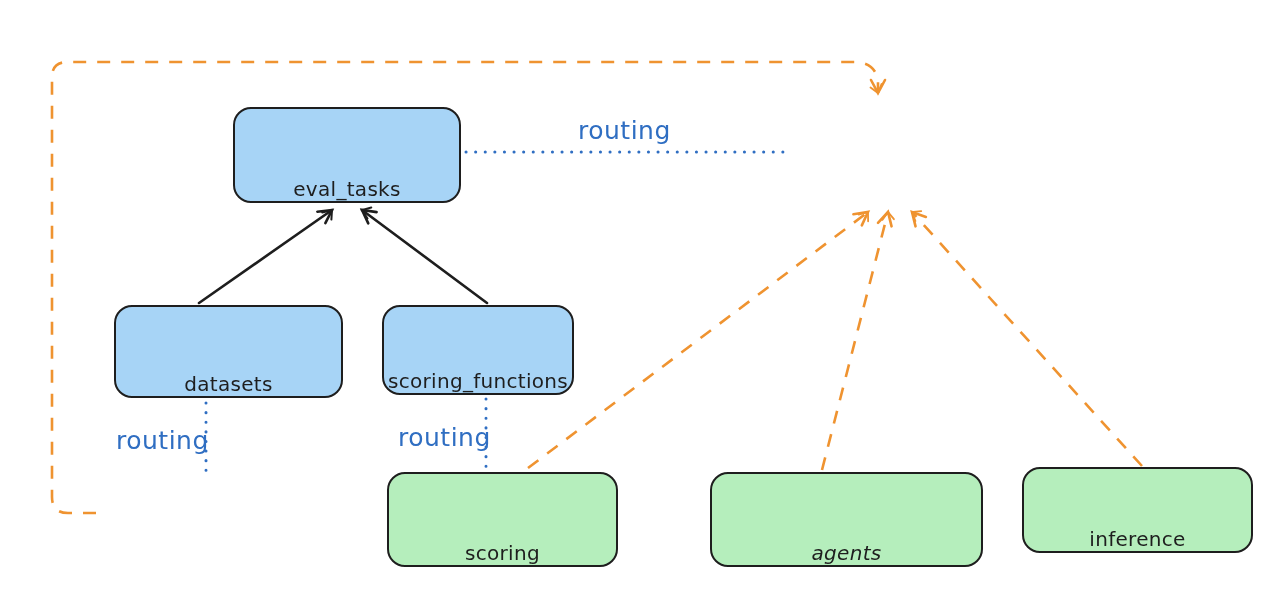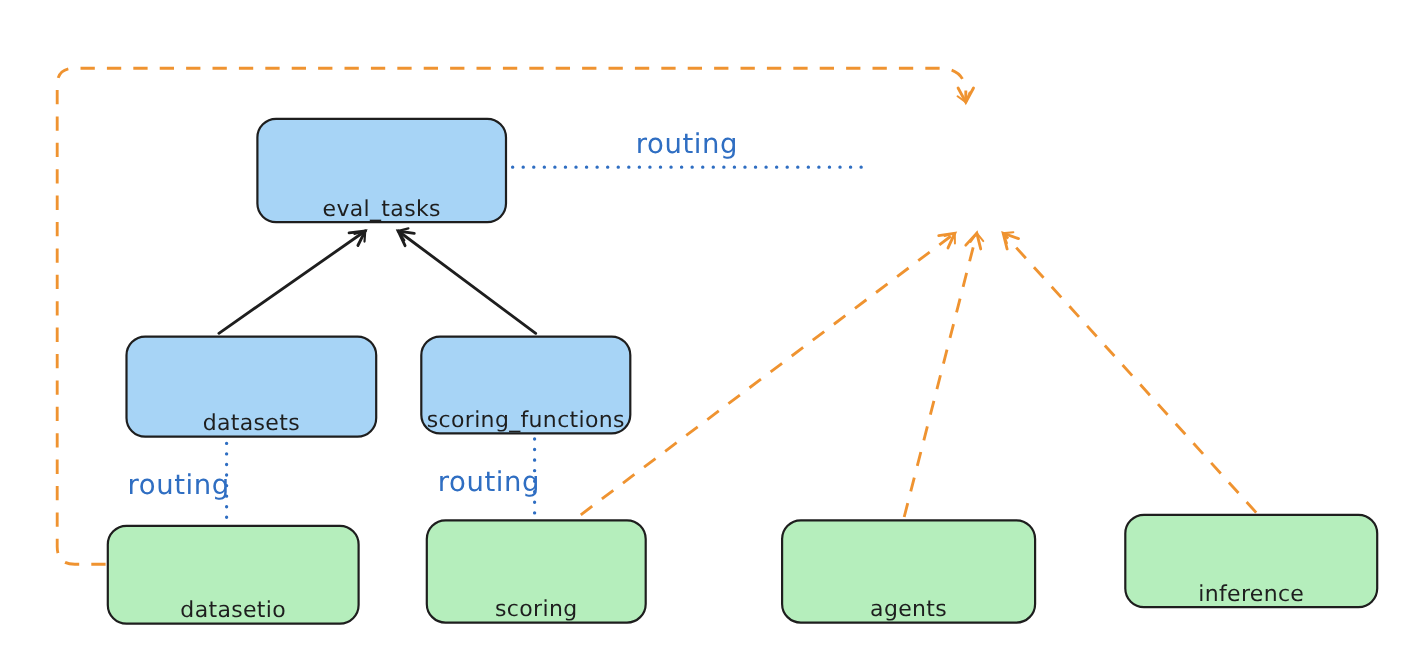--- a/index.html
+++ b/index.html
@@ -107,29 +107,26 @@
 
 
   <div class="node blue" style="left:114px; top:305px; width:229px; height:93px;">
     <span>datasets</span>
   </div>
 
   <div class="node blue" style="left:382px; top:305px; width:192px; height:90px;">
     <span>scoring_functions</span>
   </div>
 
-  <div class="node green" style="left:97px; top:477px; width:230px; height:91px;">
-    <span>datasetio</span>
-  </div>
 
-  <div class="node green" style="left:387px; top:472px; width:201px; height:95px;">
+  <div class="node green" style="left:387px; top:472px; width:231px; height:95px;">
     <span>scoring</span>
   </div>
 
-  <div class="node green" style="left:710px; top:472px; width:232px; height:95px;">
+  <div class="node green" style="left:710px; top:472px; width:273px; height:95px;font-style:italic;">
     <span>agents</span>
   </div>
 
   <div class="node green" style="left:1022px; top:467px; width:231px; height:86px;">
     <span>inference</span>
   </div>
 
   <span class="edge-label" style="left:578px; top:116px;">routing</span>
 
   <span class="edge-label" style="left:116px; top:426px;">routing</span>

